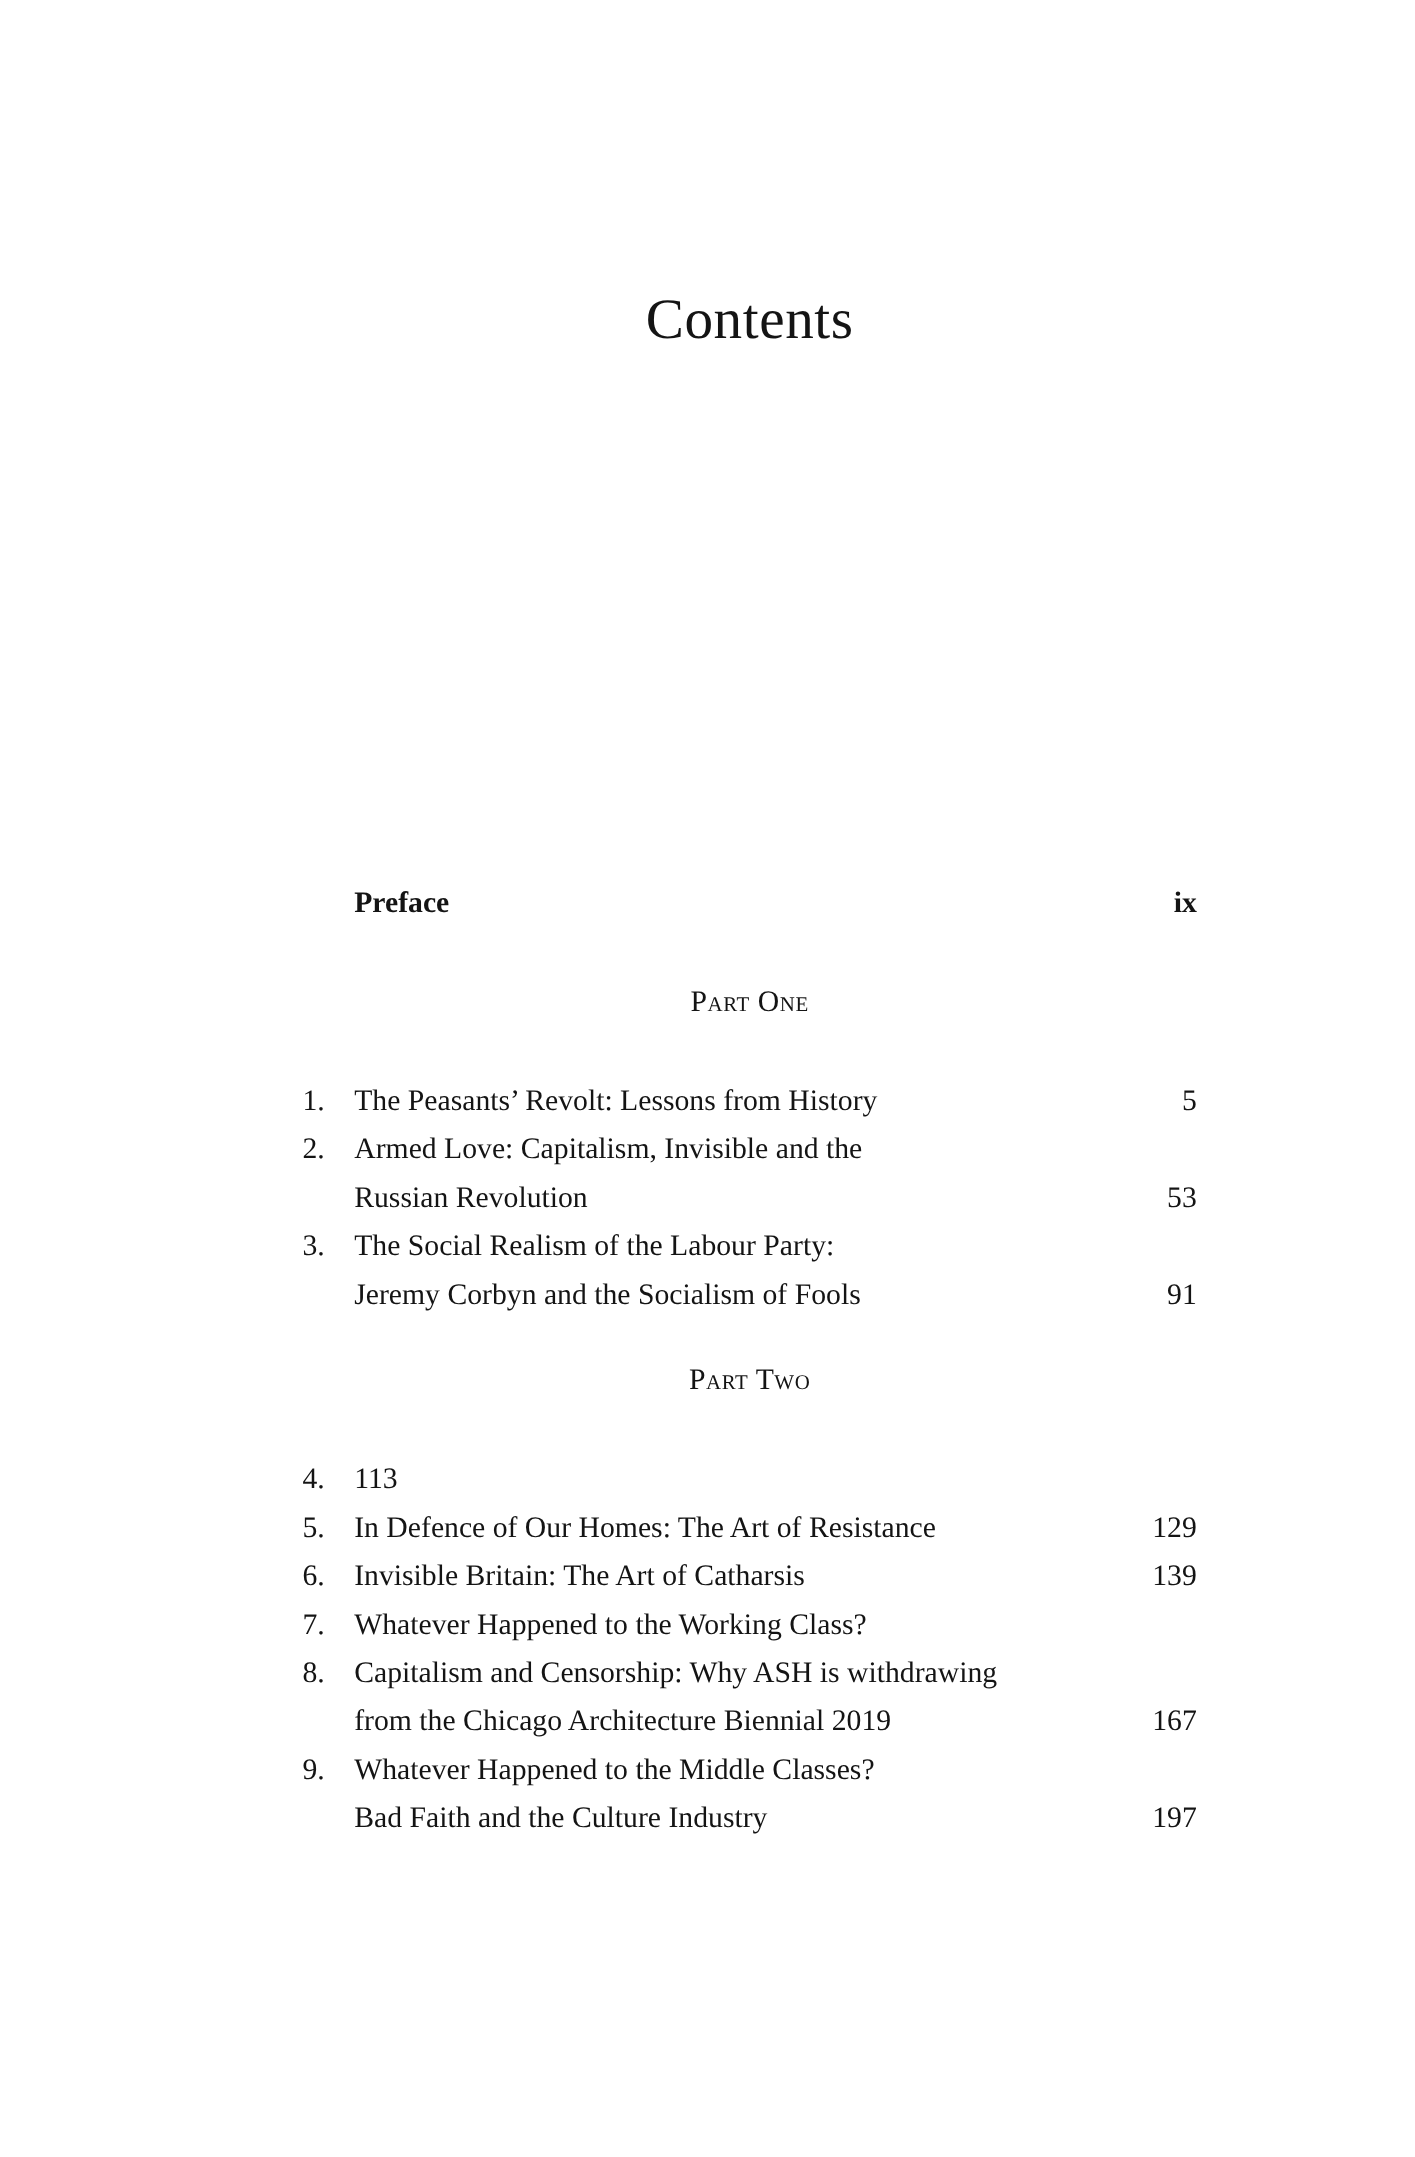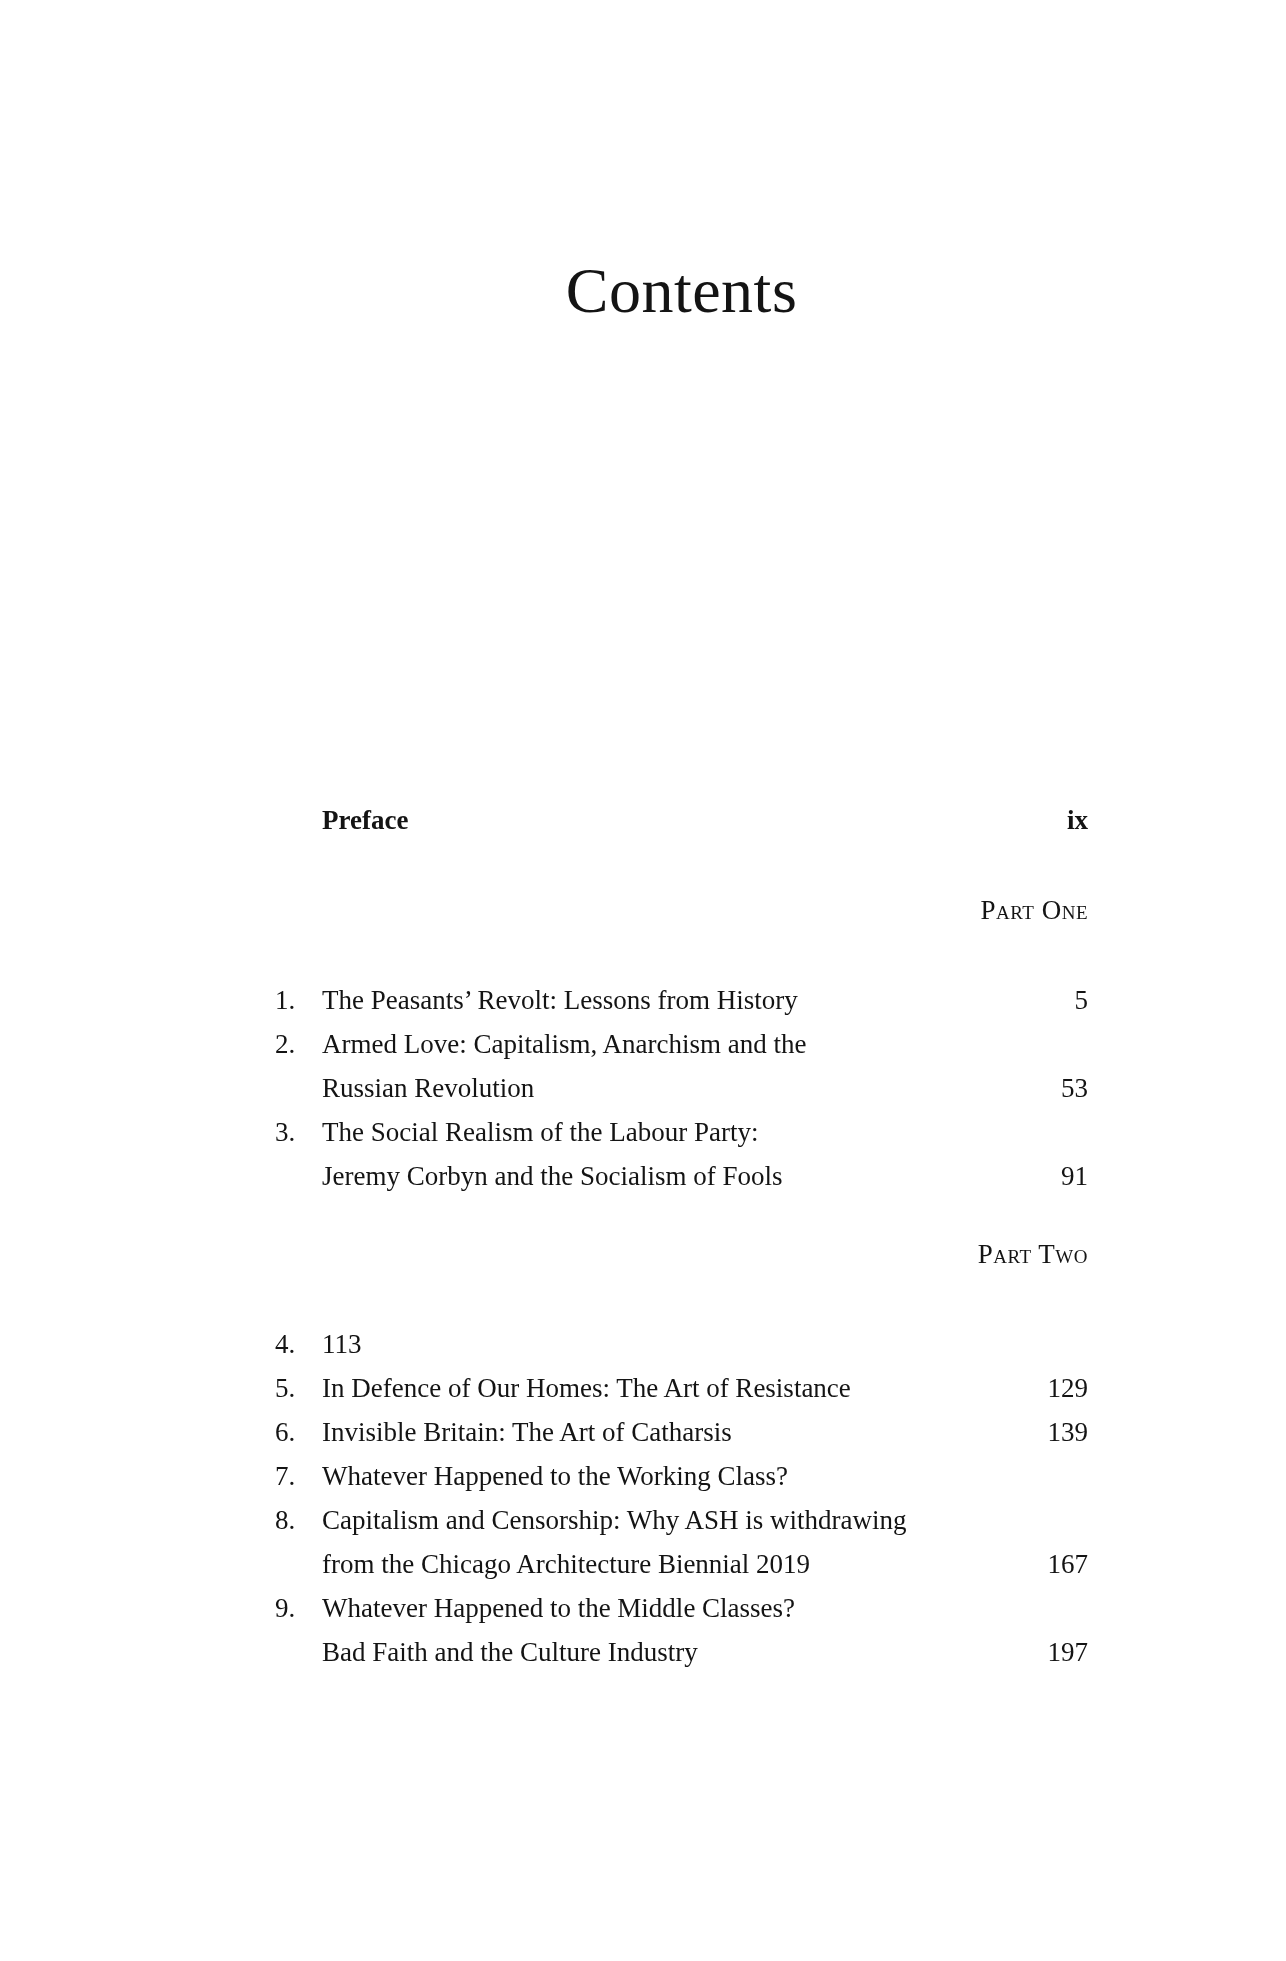--- a/index.html
+++ b/index.html
@@ -16,21 +16,21 @@
     font-family: "Liberation Serif", "DejaVu Serif", serif;
     overflow: hidden;
     box-sizing: border-box;
   }
   .content {
     margin-left: 275px;
     width: 813px;
   }
   .title {
     margin: 262px 0 0 0;
-    font-size: 64px;
+    font-size: 52px;
     line-height: 58px;
     font-weight: 400;
     text-align: center;
     letter-spacing: 0.5px;
   }
   .front-row {
     margin-top: 478px;
     font-weight: bold;
   }
   .row {
@@ -46,21 +46,21 @@
     flex: 1;
     min-width: 0;
   }
   .pg {
     flex: none;
     text-align: left;
   }
   .part-heading {
     font-size: 27px;
     line-height: 44px;
-    text-align: right;
+    text-align: center;
     font-variant: small-caps;
     letter-spacing: 0.5px;
   }
   .part-heading.one { margin-top: 46px; }
   .part-heading.two { margin-top: 34px; }
   .entries { margin-top: 46px; }
 </style>
 </head>
 <body>
 
@@ -78,21 +78,21 @@
     <div class="part-heading one">Part One</div>
 
     <div class="entries">
       <div class="row">
         <span class="num">1.</span>
         <span class="text">The Peasants’ Revolt: Lessons from History</span>
         <span class="pg">5</span>
       </div>
       <div class="row">
         <span class="num">2.</span>
-        <span class="text">Armed Love: Capitalism, Anarchism and the</span>
+        <span class="text">Armed Love: Capitalism, Invisible and the</span>
         <span class="pg"></span>
       </div>
       <div class="row">
         <span class="num"></span>
         <span class="text">Russian Revolution</span>
         <span class="pg">53</span>
       </div>
       <div class="row">
         <span class="num">3.</span>
         <span class="text">The Social Realism of the Labour Party:</span>

